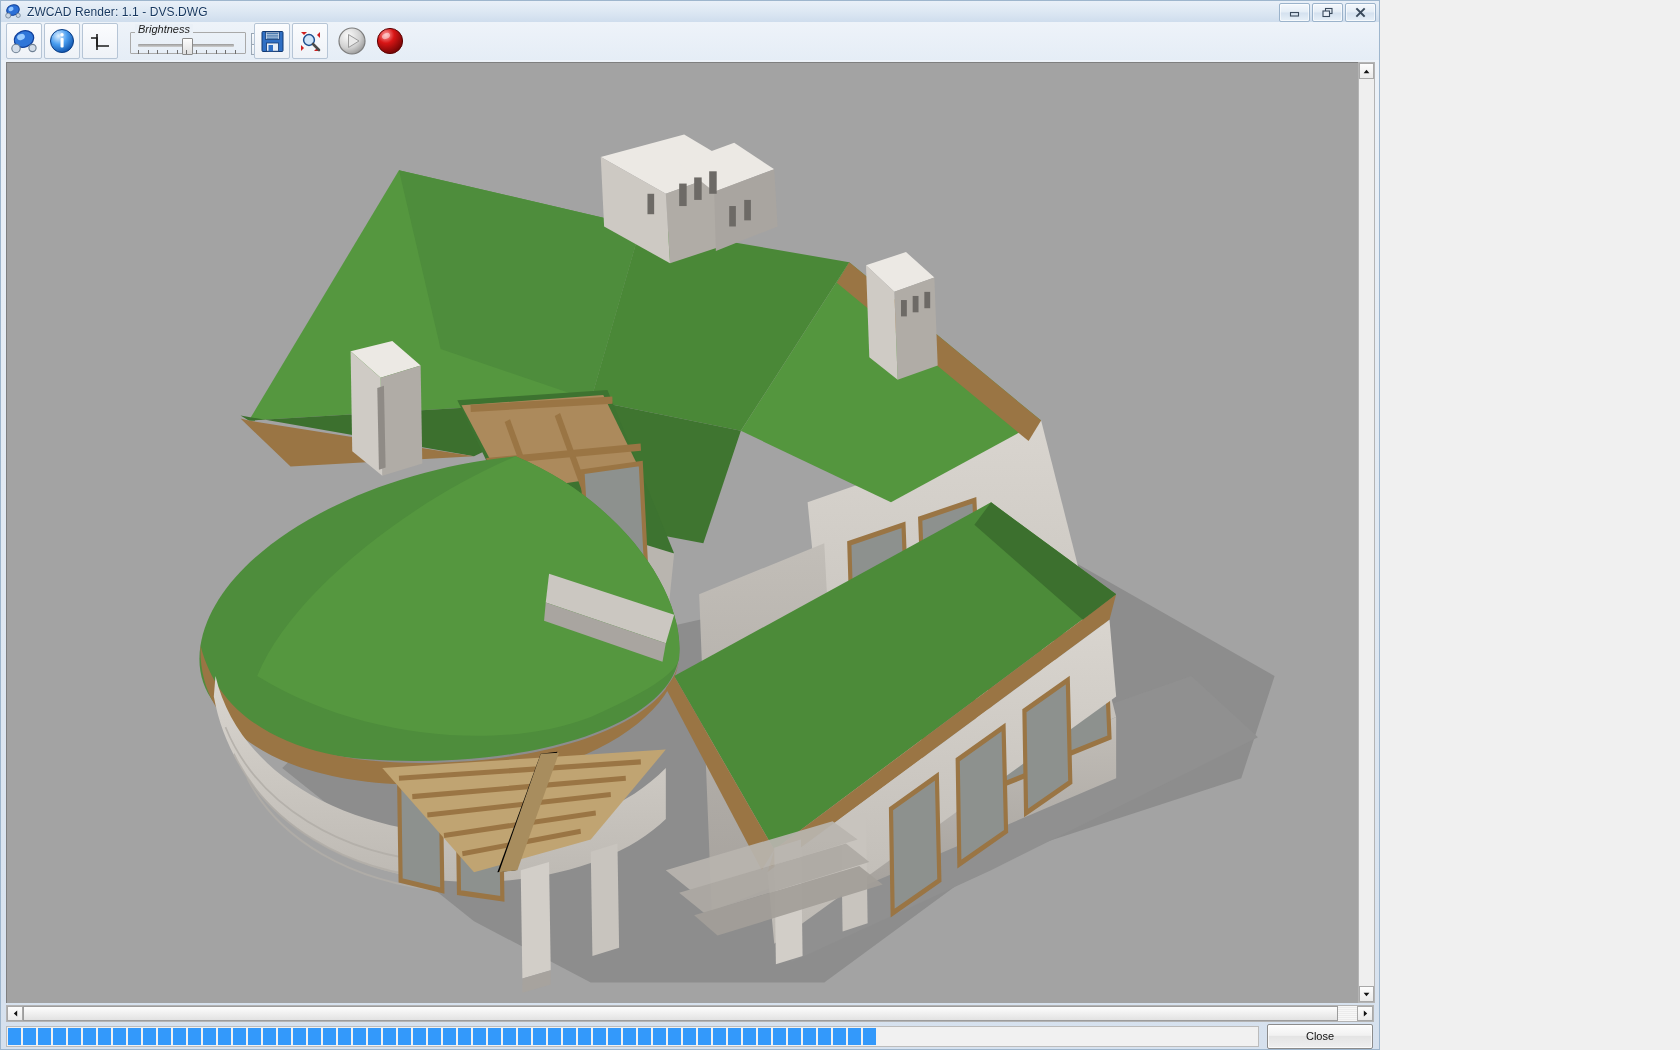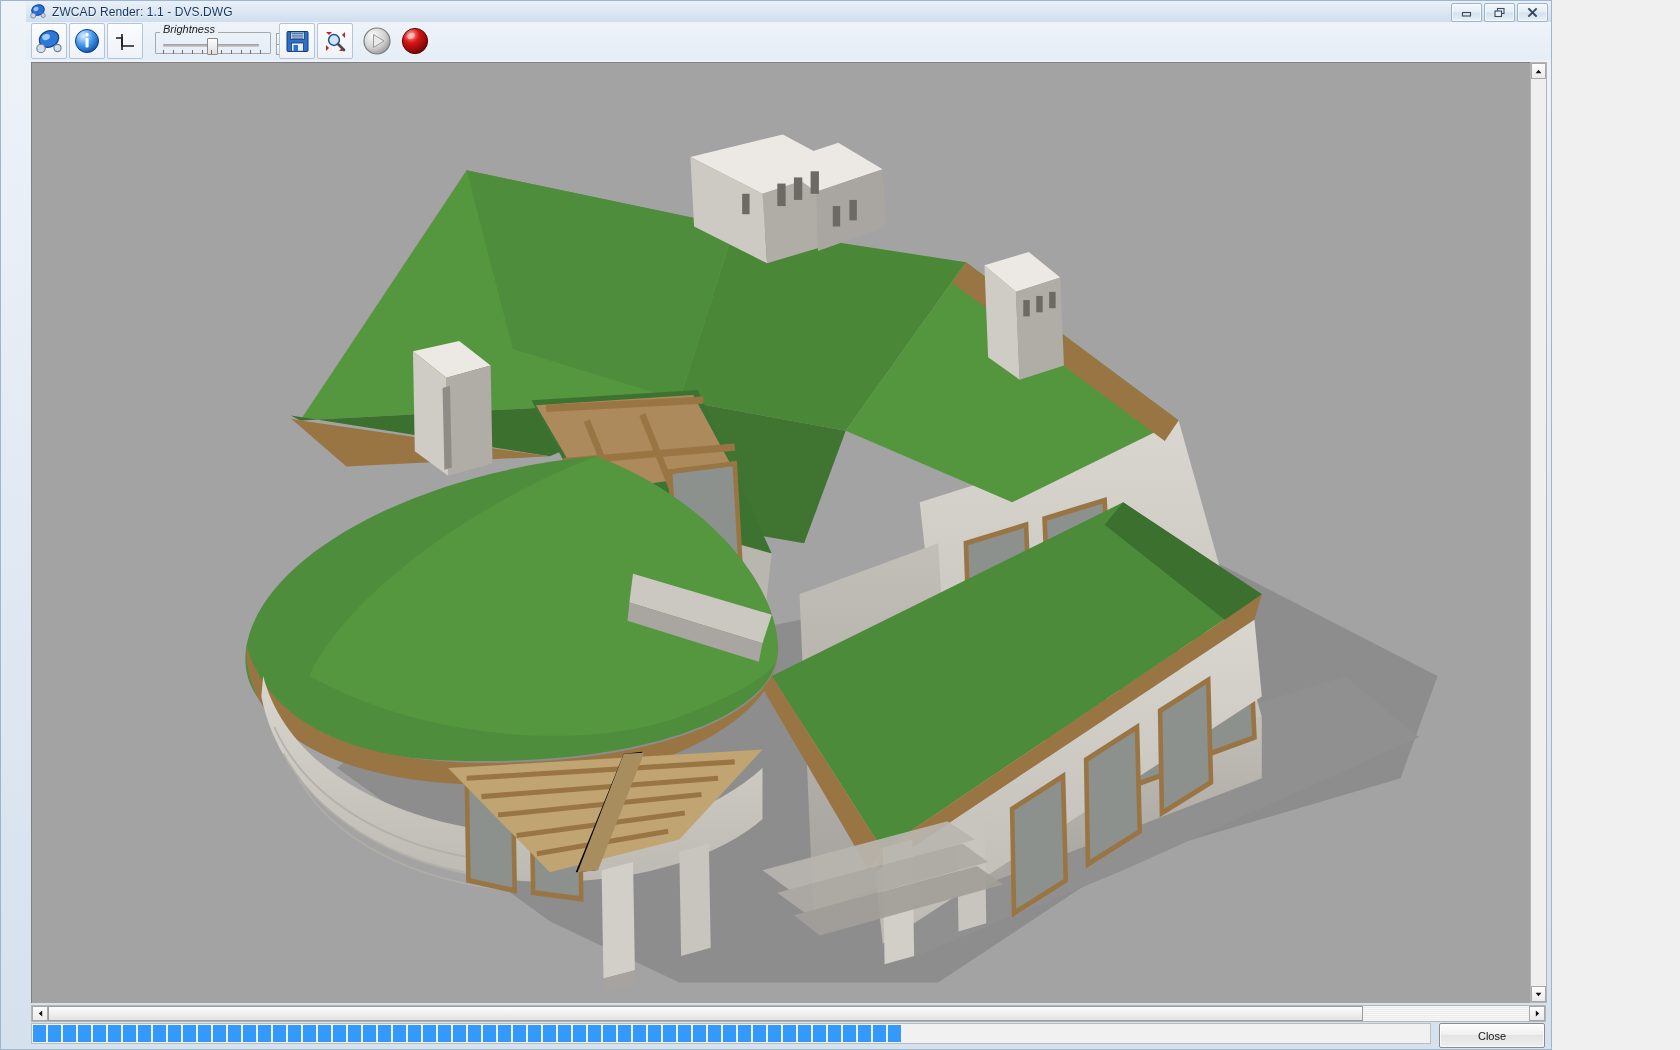--- a/index.html
+++ b/index.html
@@ -3,25 +3,25 @@
 <meta charset="utf-8">
 <style>
   html,body{margin:0;padding:0;}
   body{
     width:1680px;height:1050px;overflow:hidden;
     font-family:"Liberation Sans","DejaVu Sans",sans-serif;
     background:#f0f0f0;
     -webkit-font-smoothing:antialiased;
   }
   .window{
-    position:absolute;left:0;top:0;width:1552px;height:1050px;
+    position:absolute;left:0;top:0;width:1380px;height:1050px;
     background:linear-gradient(180deg,#eef3f9 0%,#e2eaf3 45%,#d6e1ee 100%);
     border:1px solid #9eb6cd;
     box-sizing:border-box;
-    display:flex;flex-direction:column;padding-left:25px;
+    display:flex;flex-direction:column;
   }
   
   .titlebar{
     height:21px;flex:0 0 21px;position:relative;
     background:linear-gradient(180deg,#e9f0f8 0%,#dde8f3 50%,#cfdded 100%);
     display:flex;align-items:center;
   }
   .app-icon{
     width:17px;height:17px;margin-left:4px;margin-right:5px;position:relative;flex:0 0 17px;
   }
@@ -142,21 +142,21 @@
   }
   .hthumb{
     background:linear-gradient(180deg,#fdfdfd 0%,#ededed 60%,#e2e2e2 100%);
     border:1px solid #9c9c9c;box-sizing:border-box;
   }
   .htrack{
     flex:1 1 auto;
     background:repeating-linear-gradient(0deg,#f7f7f7,#f7f7f7 1px,#ececec 1px,#ececec 2px);
   }
   .progress-row{
-    flex:0 0 26px;height:26px;display:flex;align-items:flex-start;
+    flex:0 0 26px;height:26px;display:flex;align-items:center;
     padding:0 6px 0 5px;box-sizing:border-box;gap:8px;
   }
   .progress{
     flex:1 1 auto;height:21px;position:relative;
     background:#f1f1f1;border:1px solid #bcbcbc;box-sizing:border-box;
     overflow:hidden;
   }
   .progress .fill{
     position:absolute;left:1px;top:1px;bottom:1px;
     display:flex;gap:2px;

